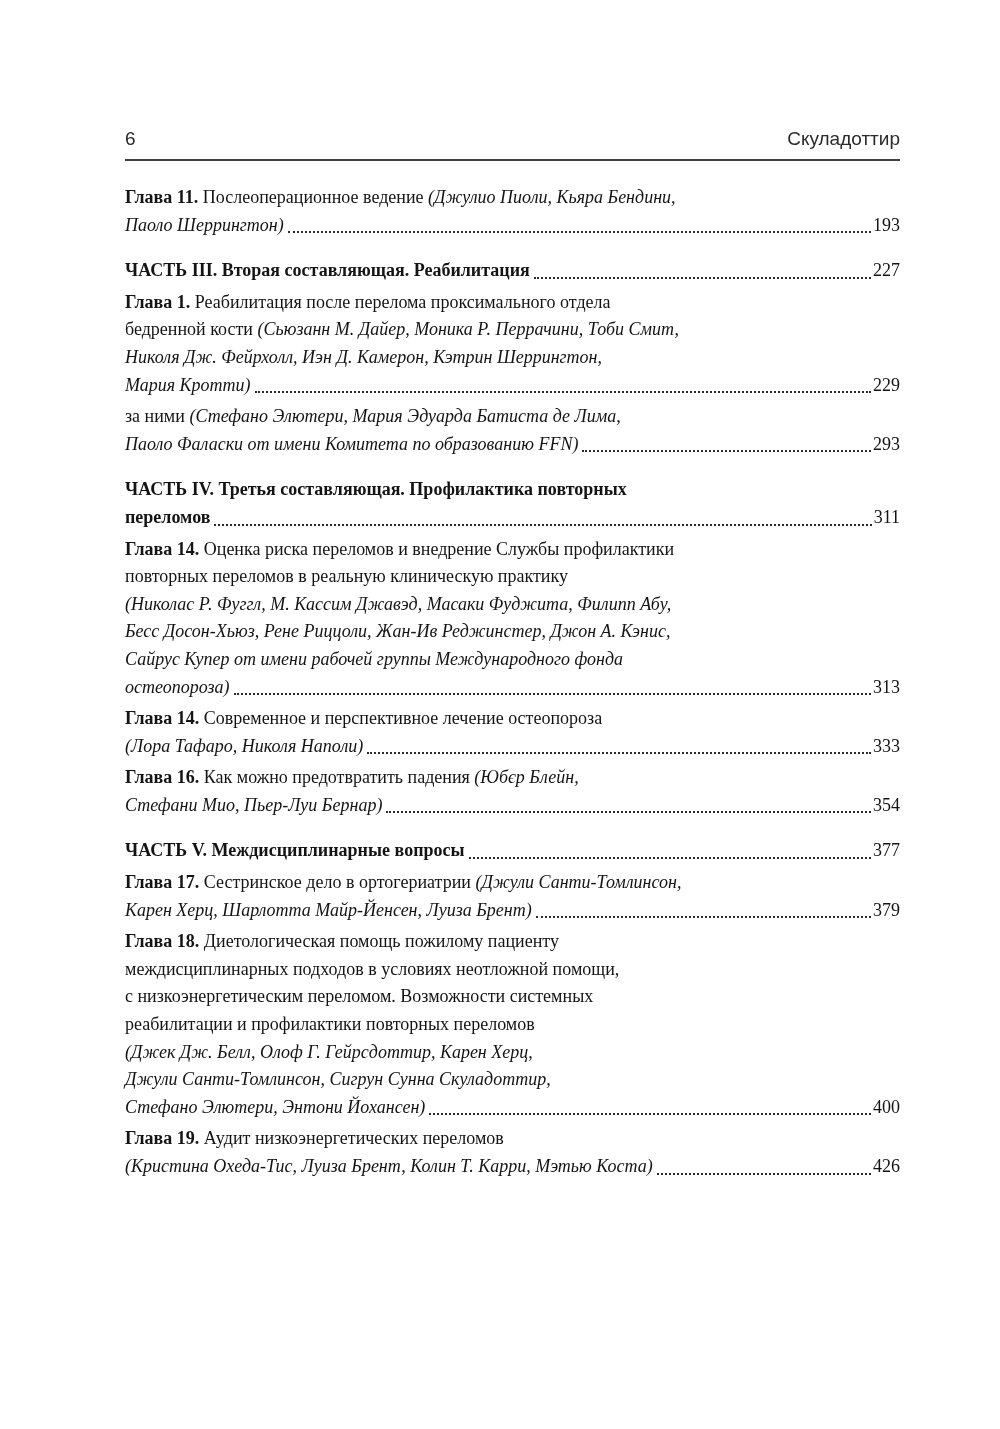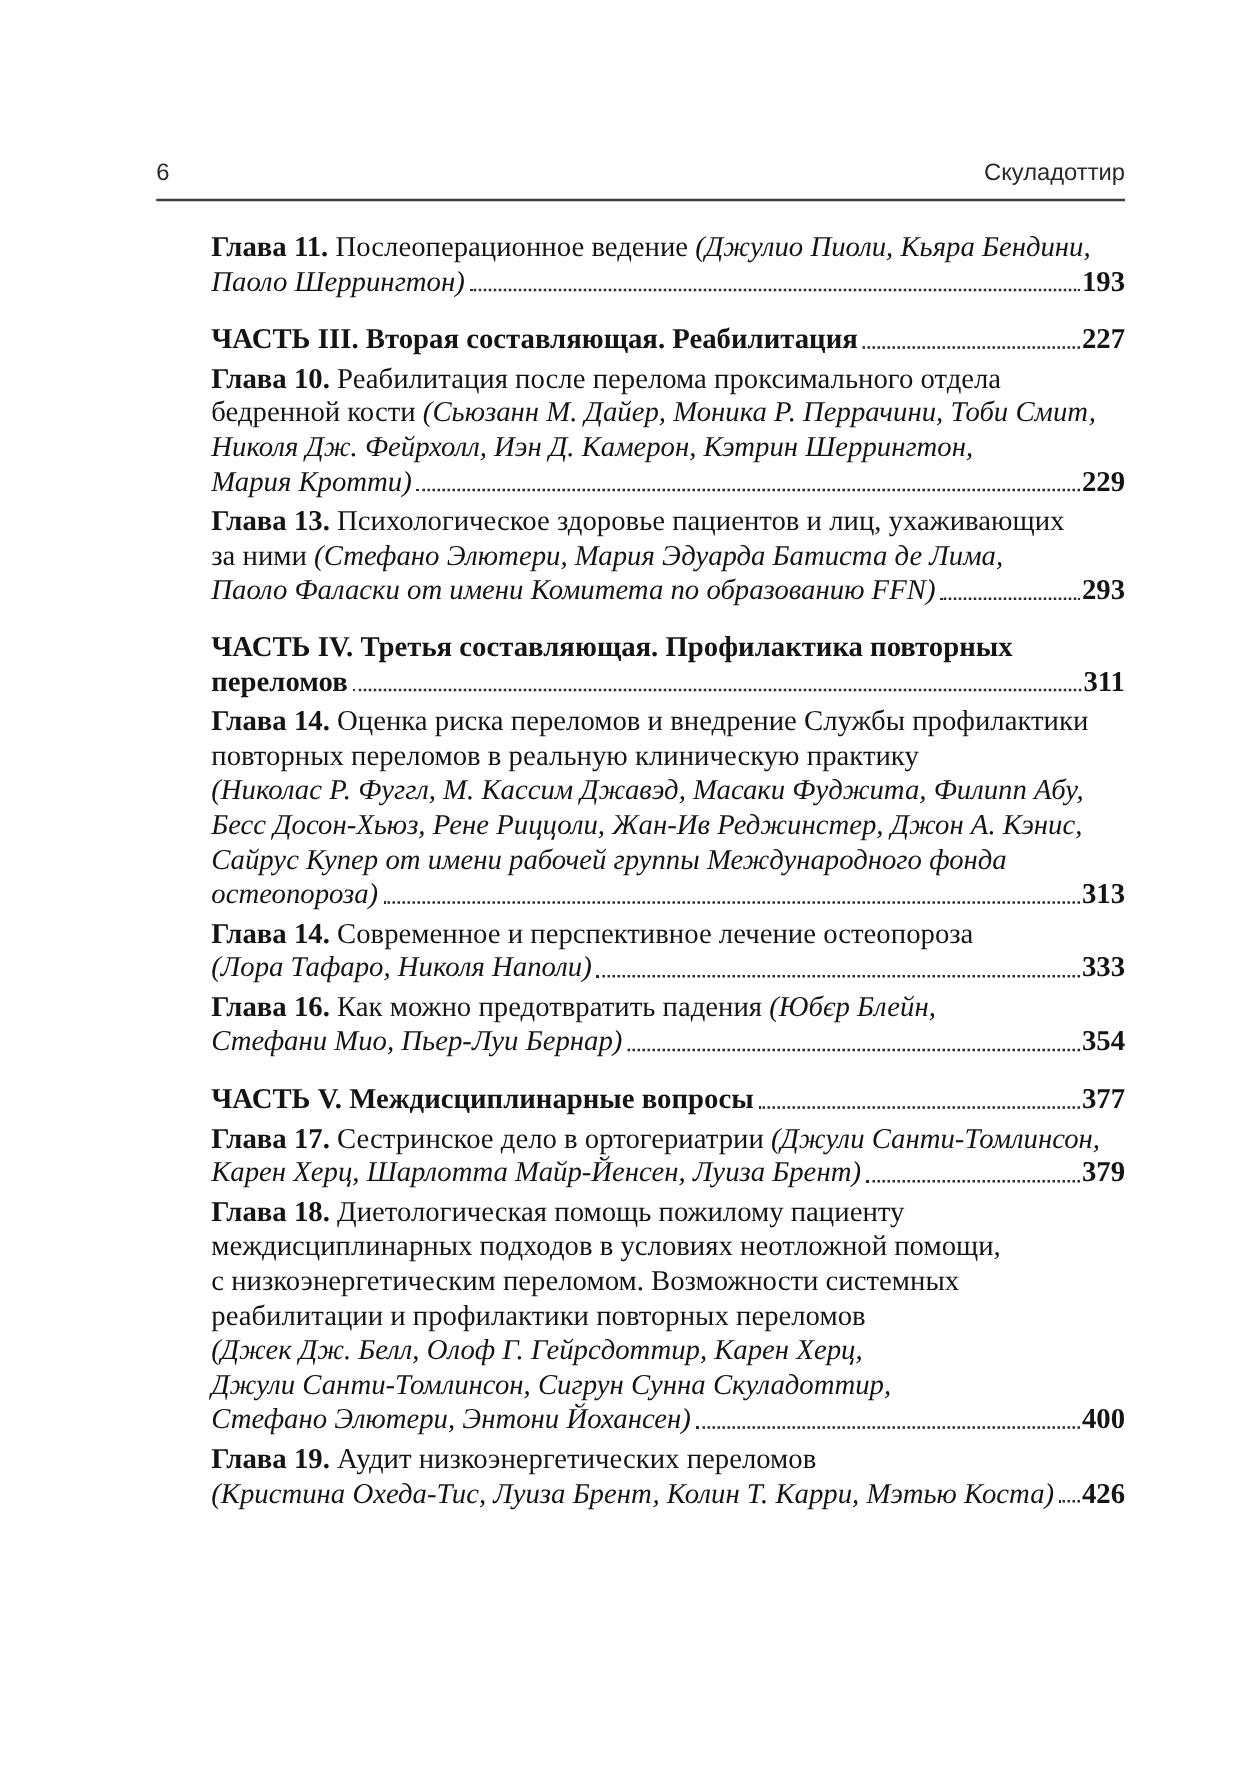--- a/index.html
+++ b/index.html
@@ -21,40 +21,39 @@
     align-items: baseline;
     font-family: "Liberation Sans", "DejaVu Sans", sans-serif;
     font-size: 19px;
     line-height: 22px;
     color: #2a2a2a;
     padding-bottom: 9px;
     border-bottom: 2px solid #3f3f3f;
   }
   .toc {
     margin-top: 23px;
-    font-size: 23px;
+    font-size: 18px;
     line-height: 27.6px;
-    margin-left: 44px;
   }
   .entry { margin-top: 4px; }
   .entry.part { margin-top: 18px; }
   .entry:first-child { margin-top: 0; }
   .line { white-space: nowrap; }
   .line.last { display: flex; }
   .line.last > span { flex: 0 0 auto; }
   .seg-b { font-weight: bold; }
   .seg-i { font-style: italic; }
   .leader {
     flex: 1 1 auto !important;
     min-width: 14px;
     border-bottom: 2.4px dotted #2b2b2b;
     margin: 0 2px 6px 4px;
   }
   .pagenum {
-    font-weight: bold;
+    font-weight: normal;
     font-style: normal;
     text-align: left;
   }
 </style>
 </head>
 <body>
 
 <main class="page">
   <header class="page-header">
     <span>6</span>
@@ -70,31 +69,30 @@
         </div>
       </div>
       <div class="entry part">
         <div class="line last">
           <span class="seg-b">ЧАСТЬ III. Вторая составляющая. Реабилитация</span>
           <span class="leader"></span>
           <span class="pagenum">227</span>
         </div>
       </div>
       <div class="entry chapter">
-        <div class="line"><span class="seg-b">Глава 10.</span><span class="seg-r"> Реабилитация после перелома проксимального отдела</span></div>
+        <div class="line"><span class="seg-b">Глава 1.</span><span class="seg-r"> Реабилитация после перелома проксимального отдела</span></div>
         <div class="line"><span class="seg-r">бедренной кости </span><span class="seg-i">(Сьюзанн М. Дайер, Моника Р. Перрачини, Тоби Смит,</span></div>
         <div class="line"><span class="seg-i">Николя Дж. Фейрхолл, Иэн Д. Камерон, Кэтрин Шеррингтон,</span></div>
         <div class="line last">
           <span class="seg-i">Мария Кротти)</span>
           <span class="leader"></span>
           <span class="pagenum">229</span>
         </div>
       </div>
       <div class="entry chapter">
-        <div class="line"><span class="seg-b">Глава 13.</span><span class="seg-r"> Психологическое здоровье пациентов и лиц, ухаживающих</span></div>
         <div class="line"><span class="seg-r">за ними </span><span class="seg-i">(Стефано Элютери, Мария Эдуарда Батиста де Лима,</span></div>
         <div class="line last">
           <span class="seg-i">Паоло Фаласки от имени Комитета по образованию FFN)</span>
           <span class="leader"></span>
           <span class="pagenum">293</span>
         </div>
       </div>
       <div class="entry part">
         <div class="line"><span class="seg-b">ЧАСТЬ IV. Третья составляющая. Профилактика повторных</span></div>
         <div class="line last">

